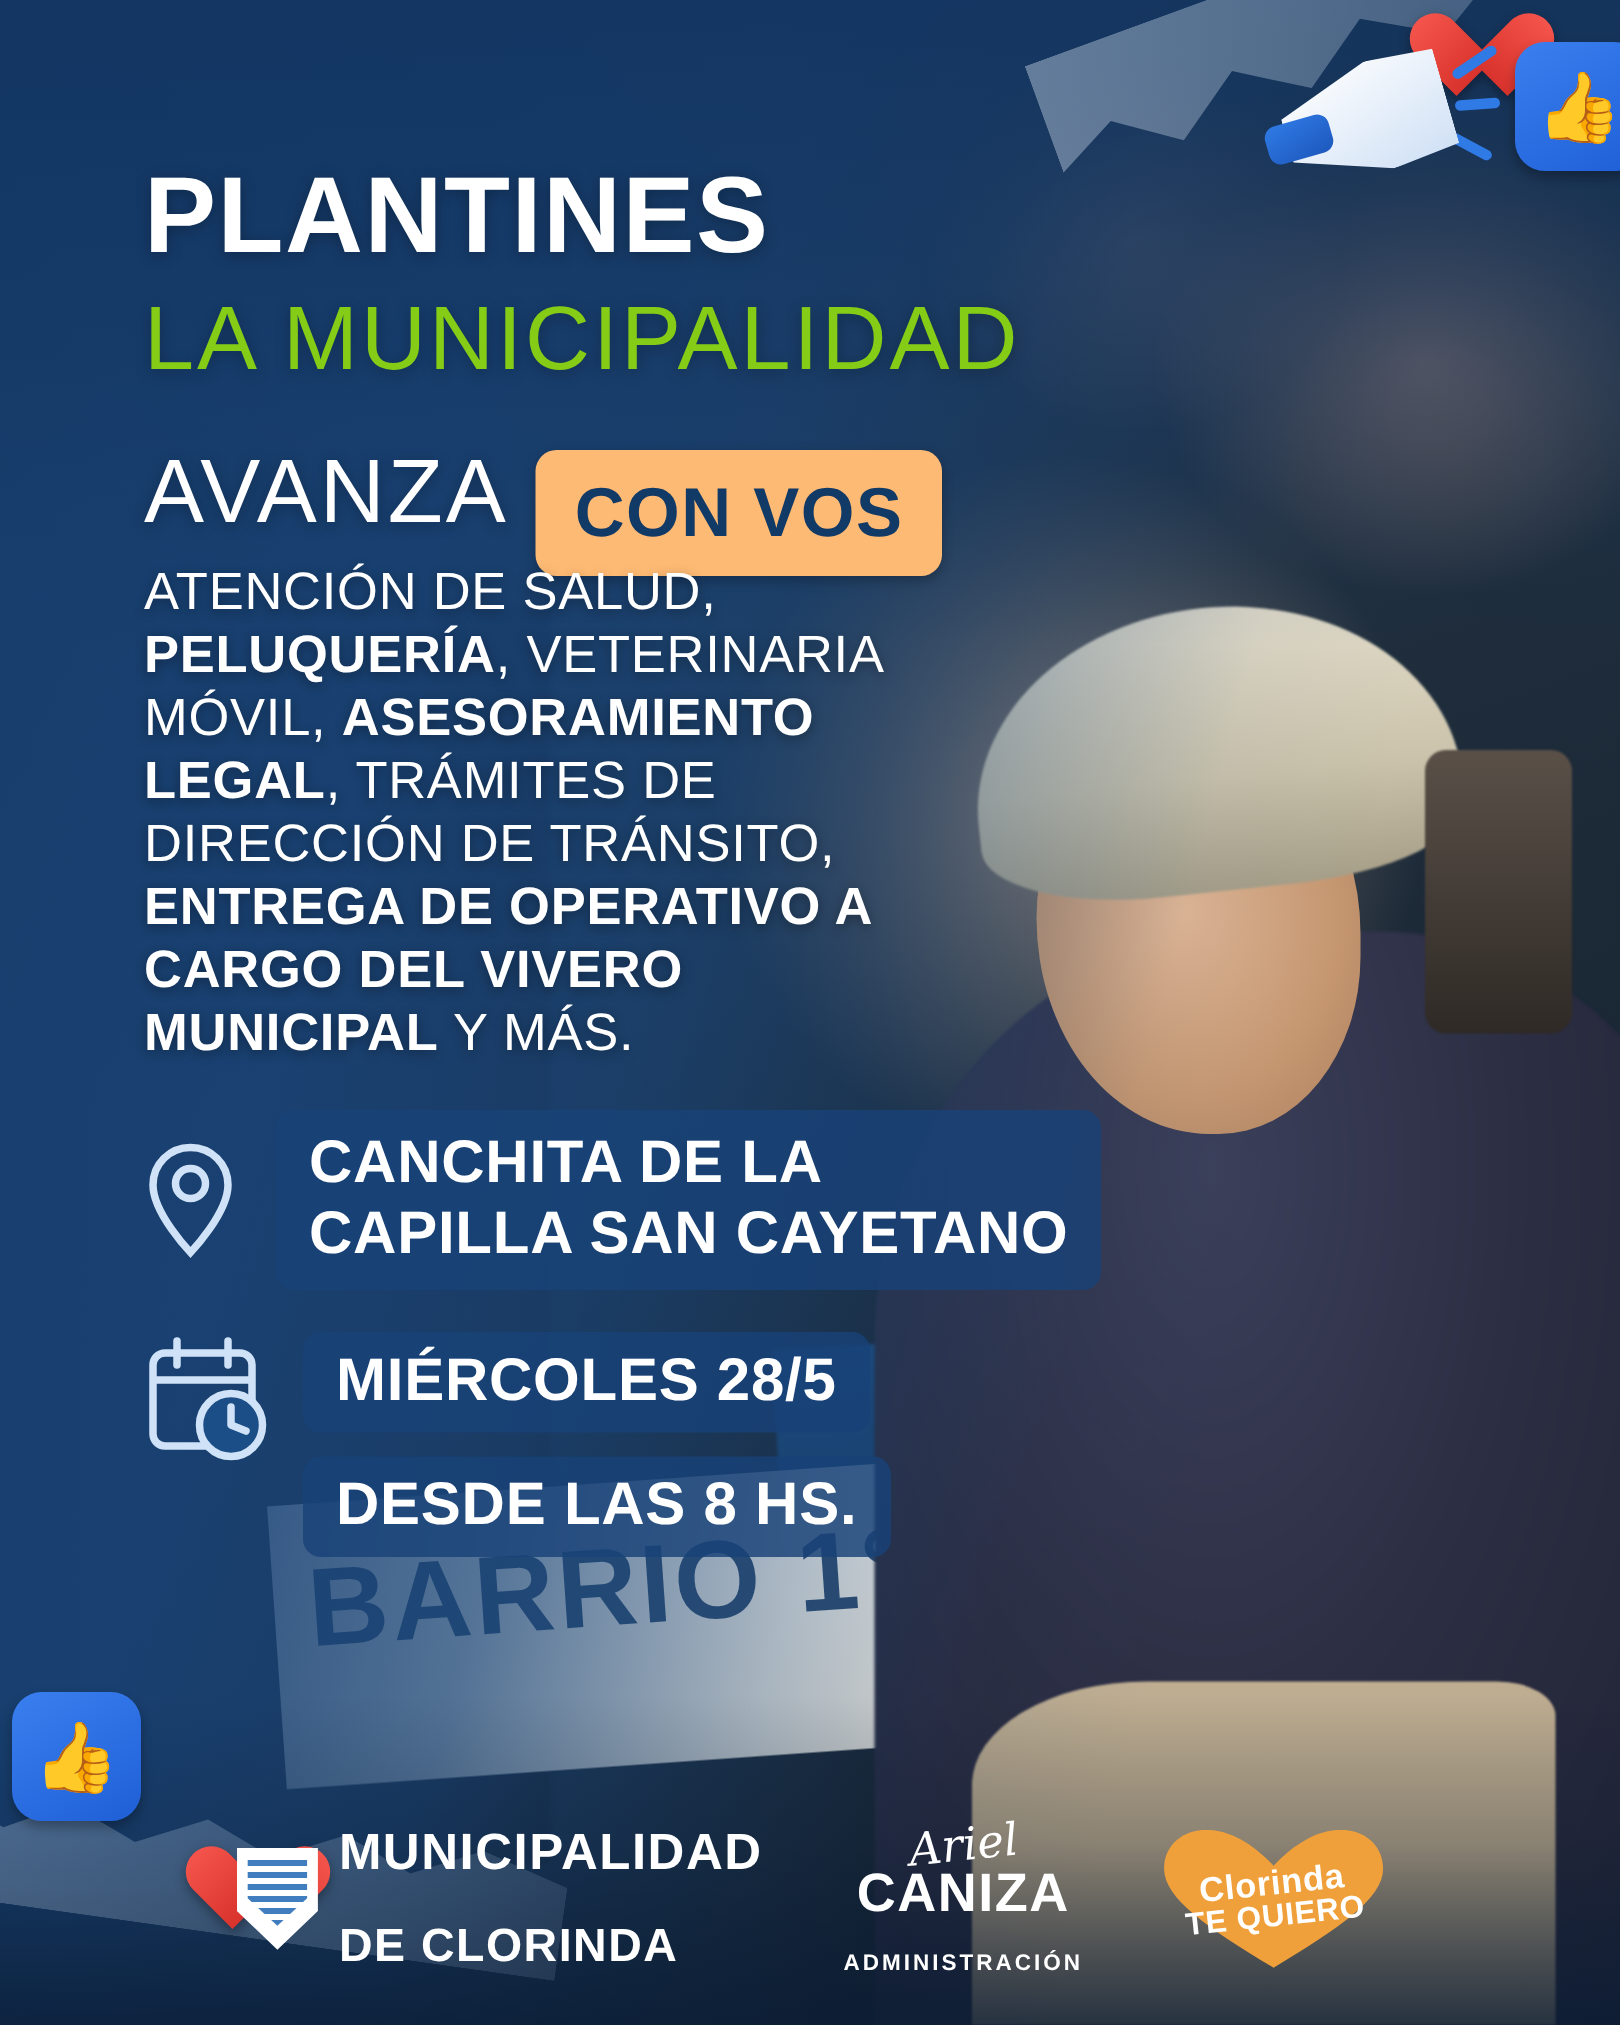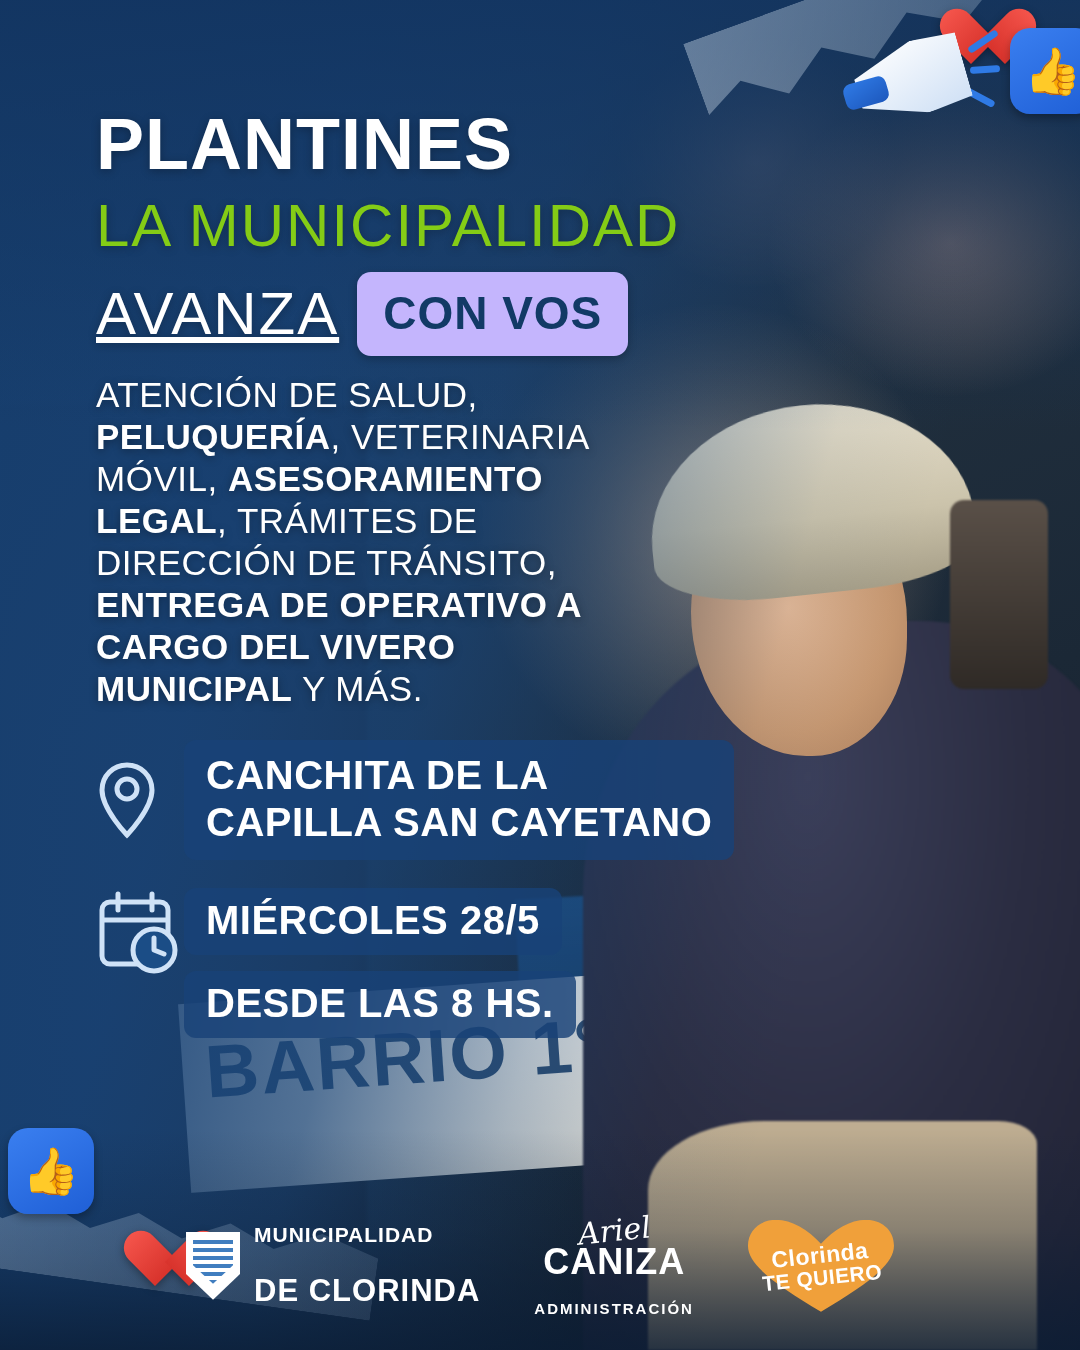--- a/index.html
+++ b/index.html
@@ -201,27 +201,27 @@
     text-shadow:0 2px 10px rgba(0,0,0,.28);
   }
   .title-3row {
     position:absolute; left:96px; top:272px;
     display:flex; align-items:center; gap:18px;
   }
   .title-3 {
     font-size:60px; font-weight:300; color:#ffffff;
     letter-spacing:2px; line-height:1;
     text-shadow:0 2px 10px rgba(0,0,0,.28);
-    text-decoration:underline;
   }
   .pill-con-vos {
-    background:#c4b5fd; color:#123a66;
+    background:#fdba74; color:#123a66;
     font-size:46px; font-weight:bold; letter-spacing:1px;
     padding:14px 26px 16px; border-radius:14px;
     box-shadow:0 3px 8px rgba(0,0,0,.25);
+    margin-top:28px;
   }
 
   .services {
     position:absolute; left:96px; top:374px; width:560px;
     font-size:35px; line-height:1.20; color:#ffffff;
     letter-spacing:0.5px; font-weight:300;
     text-shadow:0 2px 8px rgba(0,0,0,.35);
   }
   .services b { font-weight:bold; }
 
@@ -238,21 +238,21 @@
   .place-box {
     background:rgba(24,66,120,0.82);
     border-radius:12px;
     padding:12px 22px 14px;
     color:#ffffff; font-weight:bold;
     font-size:40px; line-height:1.18; letter-spacing:0.5px;
   }
 
   .info-date {
     position:absolute; left:96px; top:888px;
-    display:flex; align-items:flex-start; 
+    display:flex; align-items:flex-start; gap:18px;
   }
   .cal { width:88px; height:96px; flex:0 0 auto; }
   .date-stack { display:flex; flex-direction:column; gap:16px; }
   .date-box, .time-box {
     background:rgba(24,66,120,0.82);
     border-radius:12px;
     padding:10px 22px 12px;
     color:#ffffff; font-weight:bold;
     font-size:40px; letter-spacing:0.5px;
     align-self:flex-start;
@@ -270,21 +270,21 @@
     clip-path:polygon(0 0, 100% 0, 100% 62%, 50% 100%, 0 62%);
     position:relative;
   }
   .shield::after{
     content:""; position:absolute; left:7px; top:8px; right:7px; bottom:16px;
     background:repeating-linear-gradient(180deg,#2b6fb8 0 4px,#ffffff 4px 8px);
     clip-path:polygon(0 0, 100% 0, 100% 58%, 50% 100%, 0 58%);
     opacity:.9;
   }
   .muni-text { color:#fff; line-height:1.06; }
-  .muni-text .l1 { font-size:21px; font-weight:bold; letter-spacing:1px; }
+  .muni-text .l1 { font-size:34px; font-weight:bold; letter-spacing:1px; }
   .muni-text .l2 { font-size:31px; font-weight:bold; letter-spacing:1px;margin-top:28px; }
 
   .logo-ariel { text-align:center; color:#fff; line-height:1.02; }
   .logo-ariel .script {
     font-family:"DejaVu Serif", serif; font-style:italic;
     font-size:30px; transform:rotate(-6deg); display:inline-block;
     margin-bottom:-6px;
   }
   .logo-ariel .surname { font-size:36px; font-weight:bold; letter-spacing:1px; }
   .logo-ariel .admin { font-size:15px; font-weight:bold; letter-spacing:2px; margin-top:20px; }

